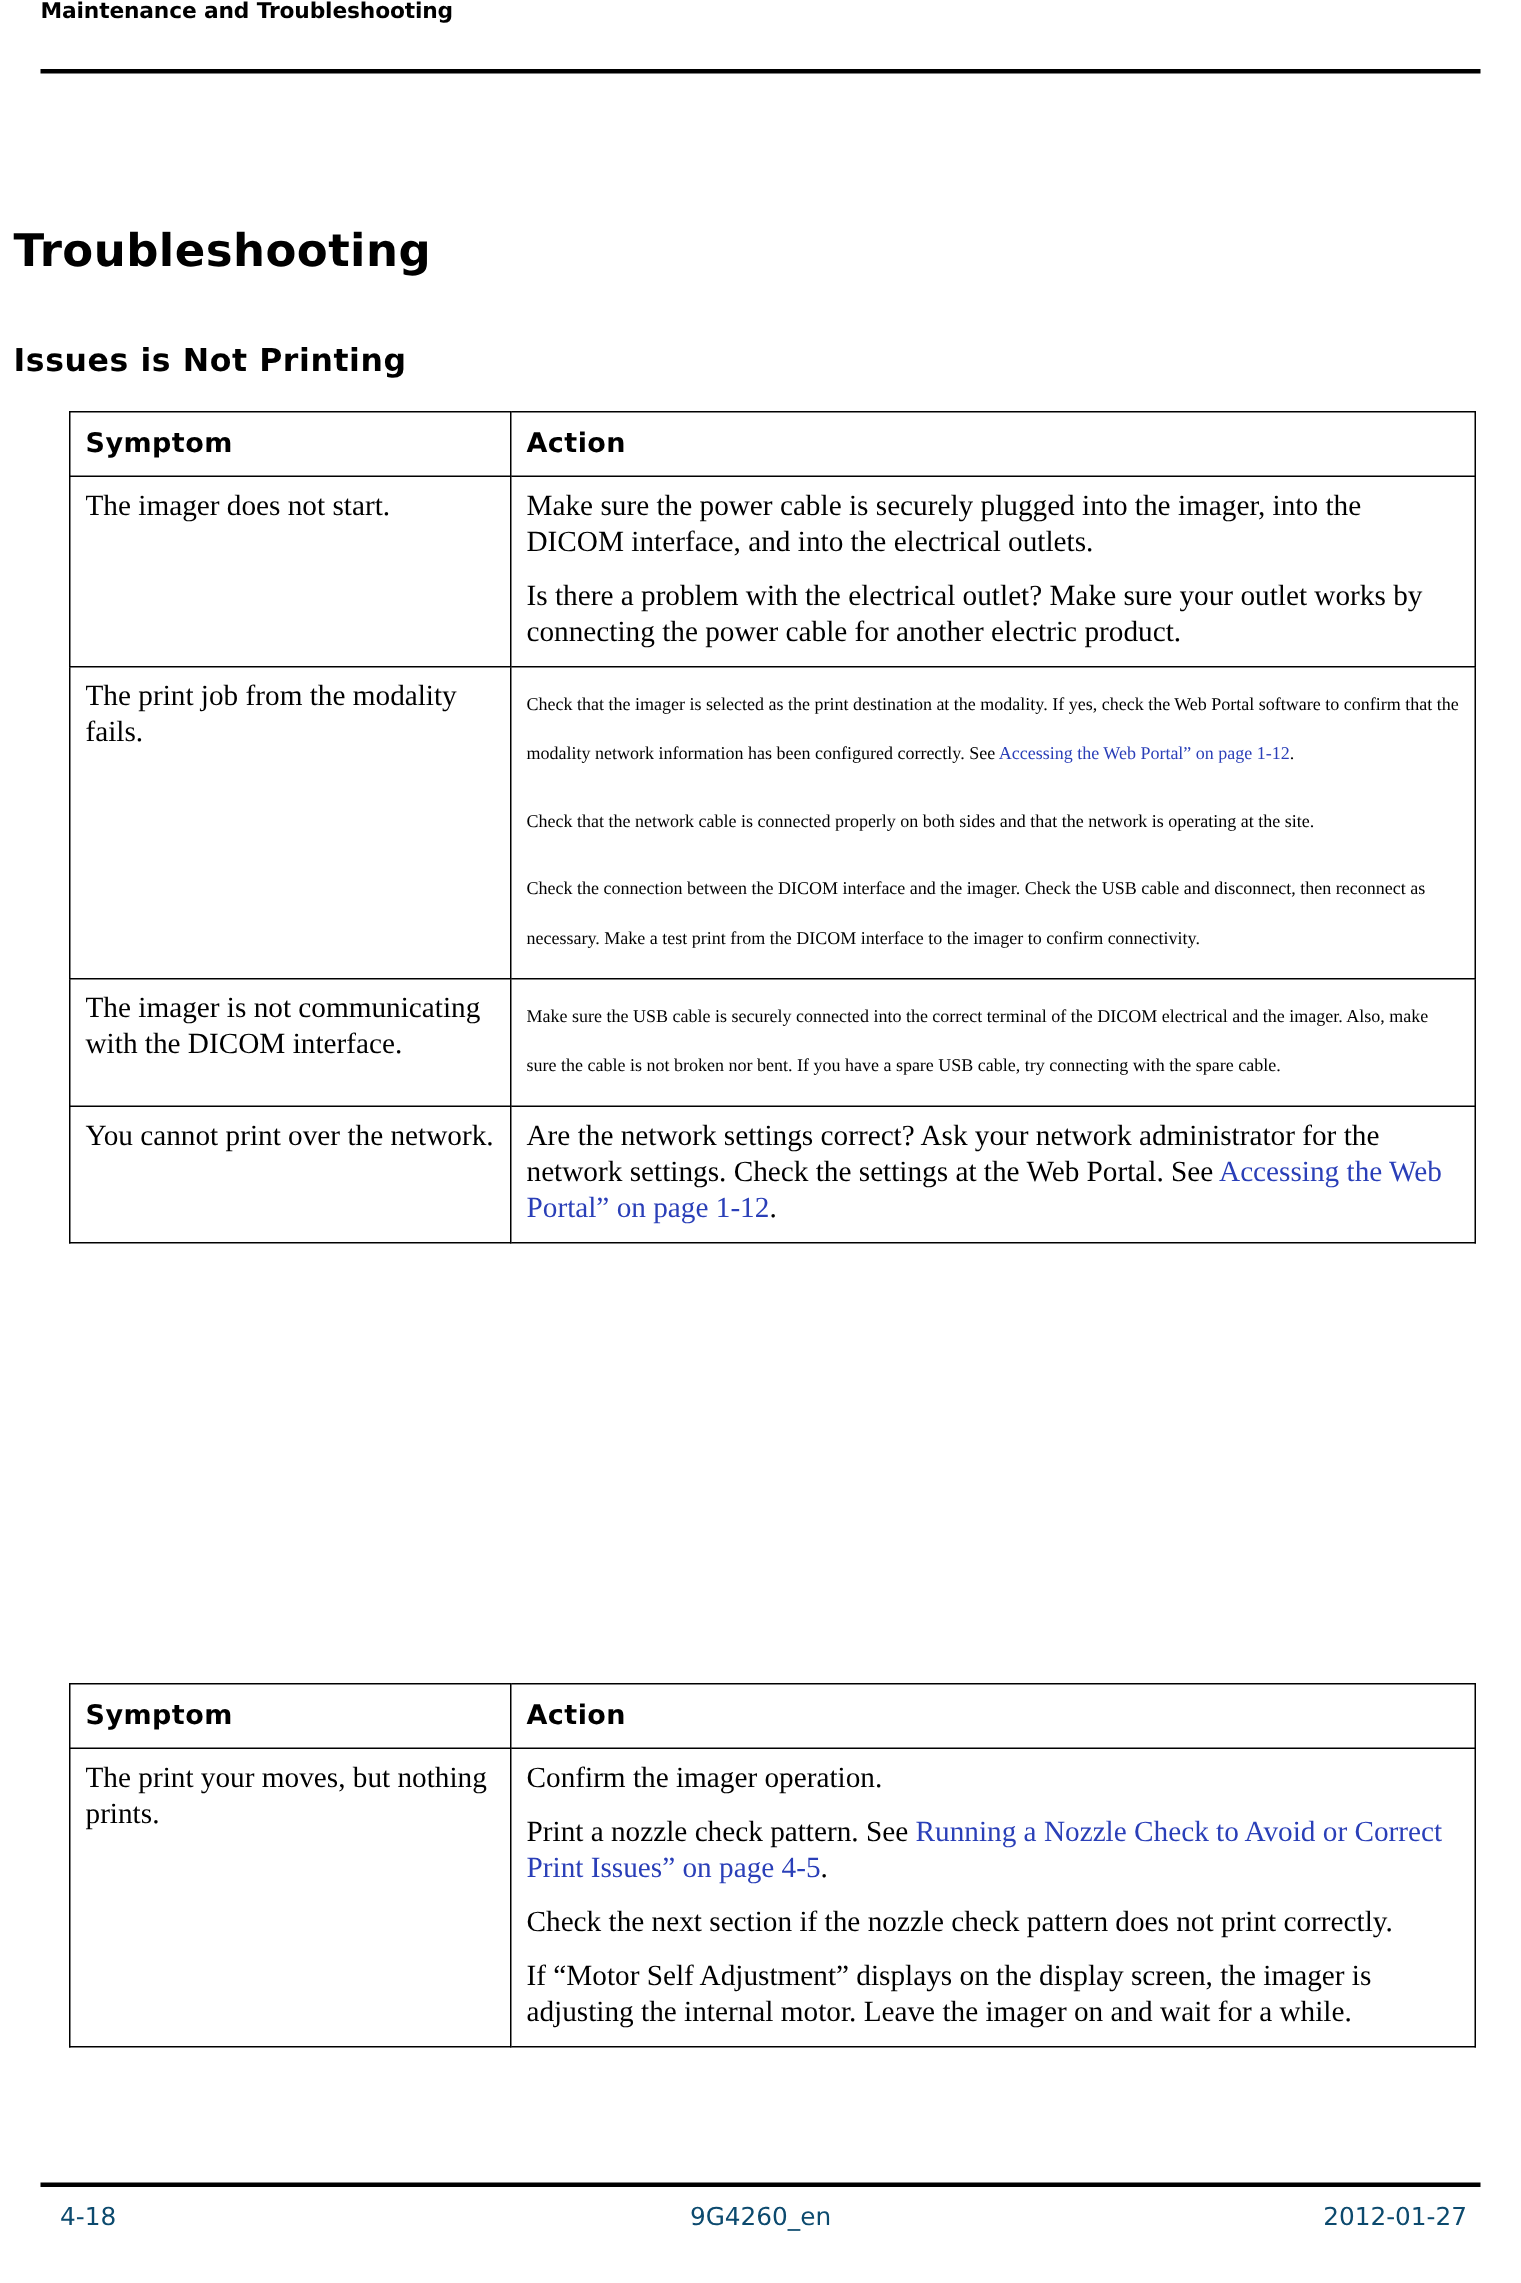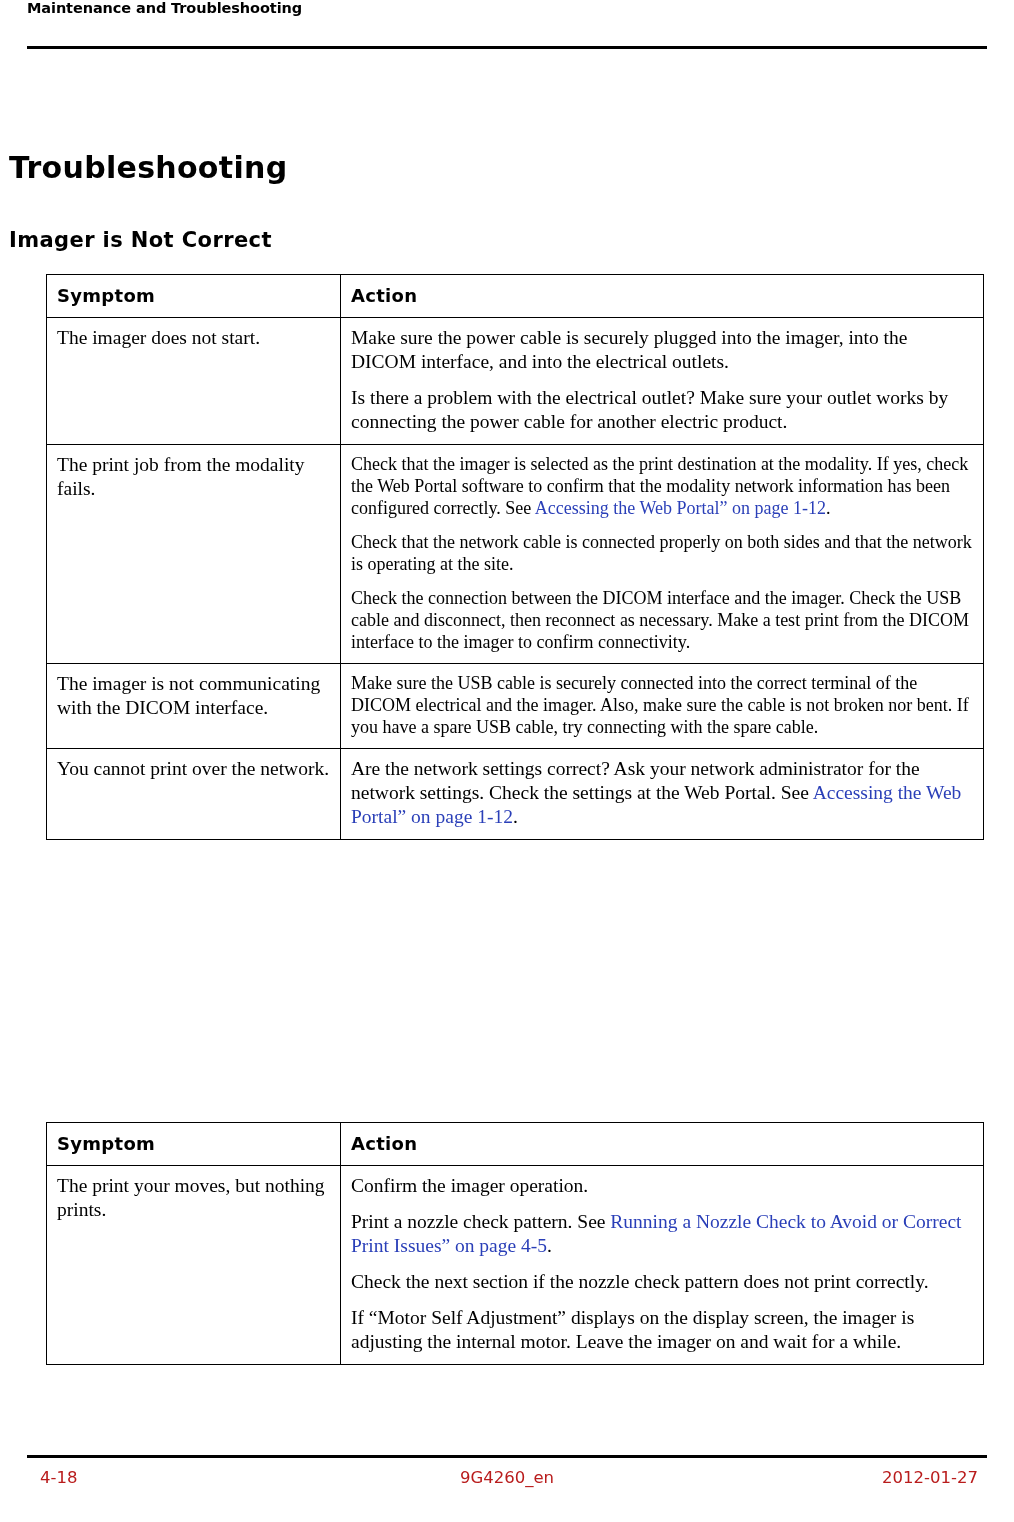--- a/index.html
+++ b/index.html
@@ -96,52 +96,52 @@
     font-size: 18px;
     padding-top: 9px;
     padding-bottom: 9px;
     letter-spacing: 0.3px;
   }
   col.c1 { width: 294px; }
   col.c2 { width: 643px; }
   td p, th p { margin: 0; }
   td p + p { margin-top: 12px; }
   .lnk { color: #2a3fb8; }
-  td.dense p { font-size: 18px; line-height: 22px; }
+  td.dense p { font-size: 12px; line-height: 33px; }
 
   
   .footer-rule {
     position: absolute;
     left: 27px;
     top: 1455px;
     width: 960px;
     height: 0;
     border-top: 3px solid #000000;
   }
   .footer {
     position: absolute;
     top: 1468px;
     font-family: "DejaVu Sans", sans-serif;
     font-size: 16.5px;
-    color: #b91c1c;
+    color: #0c4a6e;
   }
   .footer-left { left: 40px; }
   .footer-center { left: 0; width: 1014px; text-align: center; }
   .footer-right { right: 36px; }
 </style>
 </head>
 <body>
 
 <div class="page">
 
   <div class="header-text">Maintenance and Troubleshooting</div>
   <div class="header-rule"></div>
 
   <div class="h1">Troubleshooting</div>
-  <div class="h2 h2-a">Imager is Not Correct</div>
+  <div class="h2 h2-a">Issues is Not Printing</div>
 
   <table class="sym t1">
     <colgroup>
         <col class="c1">
         <col class="c2">
       </colgroup>
     <thead>
       <tr>
         <th>Symptom</th>
         <th>Action</th>

